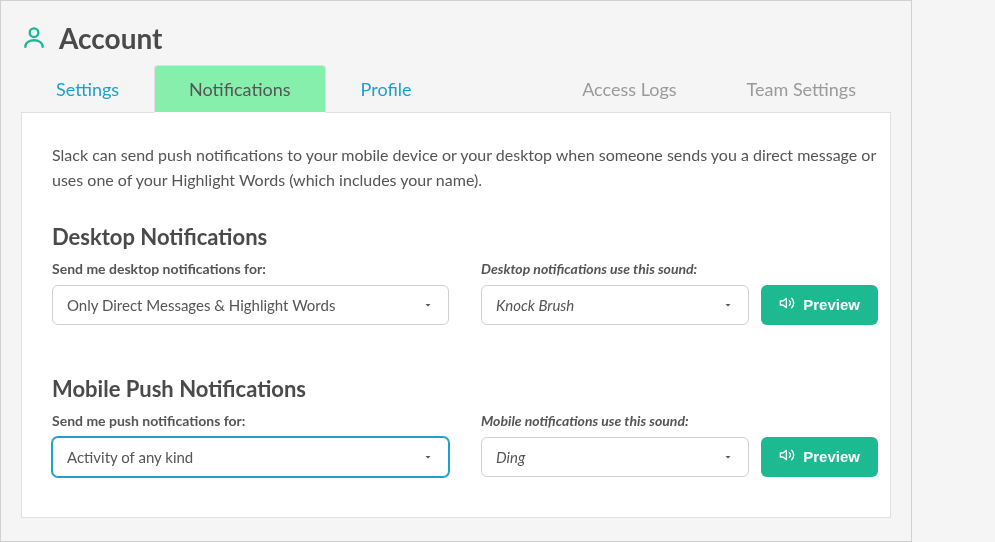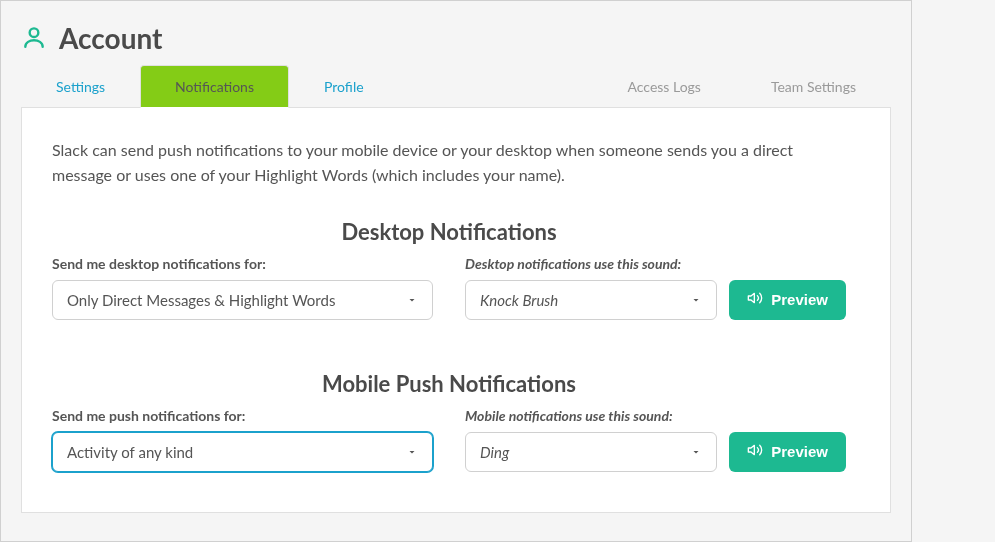--- a/index.html
+++ b/index.html
@@ -29,60 +29,59 @@
     }
     .tabs {
       display: flex;
       padding: 0 20px;
       border-bottom: none;
       align-items: stretch;
       gap: 0;
     }
     .tab {
       padding: 12px 34px;
-      font-size: 14px;
+      font-size: 18px;
       color: #1ba1cc;
       cursor: pointer;
       border: 1px solid transparent;
       border-bottom: none;
       position: relative;
     }
     .tab.active {
       color: #555;
-      background: #84cc16;
+      background: #86efac;
       border: 1px solid #e0e0e0;
       border-bottom: 1px solid #fff;
       z-index: 2;
       border-radius: 4px 4px 0 0;
     }
     .tab.secondary {
       color: #9a9a9a;
     }
     .tab-spacer { flex: 1; }
     .content {
       background: #fff;
       border: 1px solid #e0e0e0;
       margin: 0 20px 20px 20px;
-      padding: 30px 44px 40px 30px;
+      padding: 30px 12px 40px 30px;
       margin-top: -1px;
       position: relative;
       z-index: 1;
     }
     .intro {
       font-size: 16px;
       color: #555;
       line-height: 1.55;
       margin-bottom: 30px;
     }
     .section-title {
       font-size: 22px;
       font-weight: 700;
       color: #4a4a4a;
       margin-bottom: 10px;
-      text-align: center;
     }
     .row {
       display: flex;
       gap: 32px;
       margin-bottom: 50px;
       align-items: flex-end;
     }
     .row:last-child { margin-bottom: 0; }
     .col-left { flex: 1; }
     .col-right { flex: 1; display: flex; gap: 12px; align-items: flex-end; }

